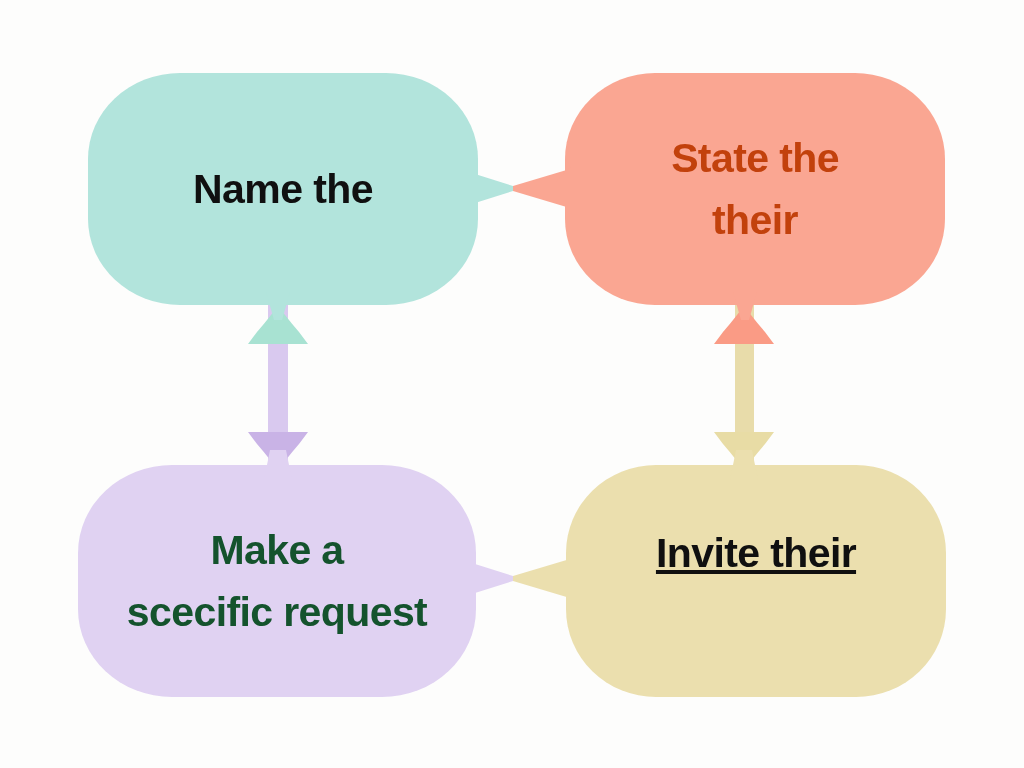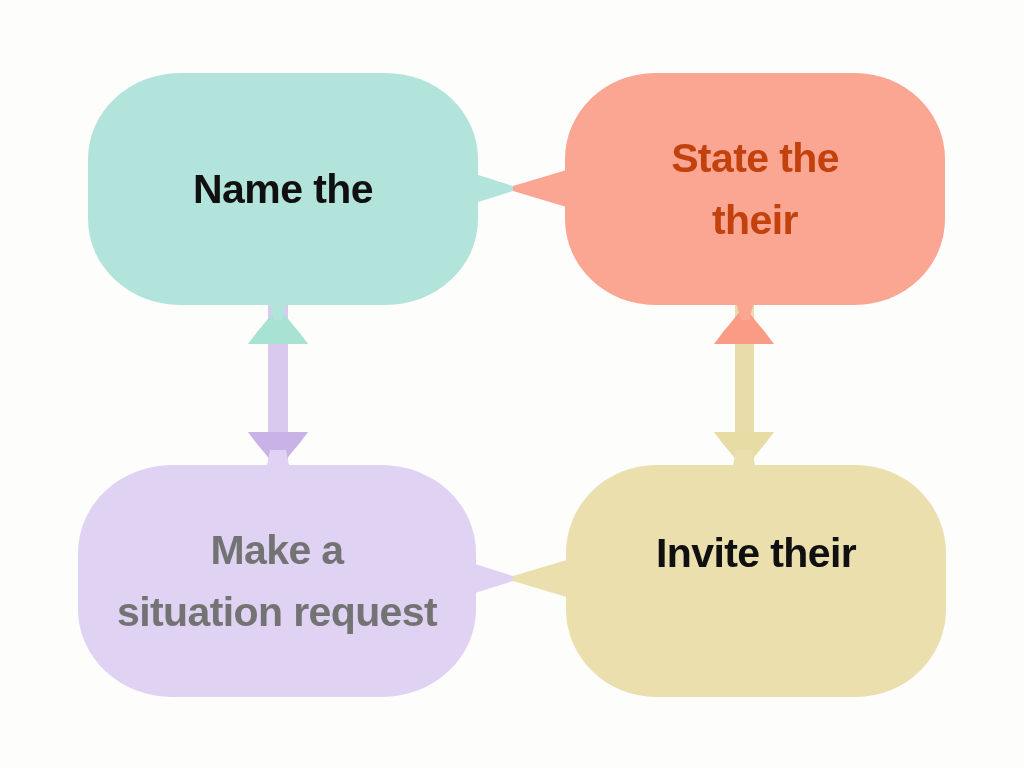--- a/index.html
+++ b/index.html
@@ -40,21 +40,21 @@
     font-size: 41px;
     line-height: 1.52;
     letter-spacing: -0.6px;
     pointer-events: none;
     -webkit-font-smoothing: antialiased;
   }
   .node-label .ln { display: block; white-space: nowrap; }
   #label-name-the-situation   { left: 88px;  top: 73px;  width: 390px; height: 232px; }
   #label-state-the-impact     { left: 565px; top: 73px;  width: 380px; height: 232px; }
   #label-make-a-specific-req  { left: 78px;  top: 465px; width: 398px; height: 232px; }
-  #label-invite-perspective   { left: 566px; top: 465px; width: 380px; height: 176px; }
+  #label-invite-perspective   { left: 566px; top: 465px; width: 380px; height: 176px; text-decoration: underline; }
 </style>
 </head>
 <body>
 
 <div id="canvas" style="background: rgb(253, 253, 252);">
 
   <svg id="diagram-svg" viewBox="0 0 1024 768" xmlns="http://www.w3.org/2000/svg">
 
     <g>
 
@@ -108,22 +108,22 @@
 
   <div class="node-label" id="label-name-the-situation" style="color: rgb(16, 16, 16);">
     <span class="ln">Name the</span>
   </div>
 
   <div class="node-label" id="label-state-the-impact" style="color: #c2410c;">
     <span class="ln">State the</span>
     <span class="ln">their</span>
   </div>
 
-  <div class="node-label" id="label-make-a-specific-req" style="color: #737373;">
+  <div class="node-label" id="label-make-a-specific-req" style="color: #14532d;">
     <span class="ln">Make a</span>
-    <span class="ln">situation request</span>
+    <span class="ln">scecific request</span>
   </div>
 
   <div class="node-label" id="label-invite-perspective" style="color: rgb(16, 16, 16);">
     <span class="ln">Invite their</span>
   </div>
 
 </div>
 
 </body></html>

